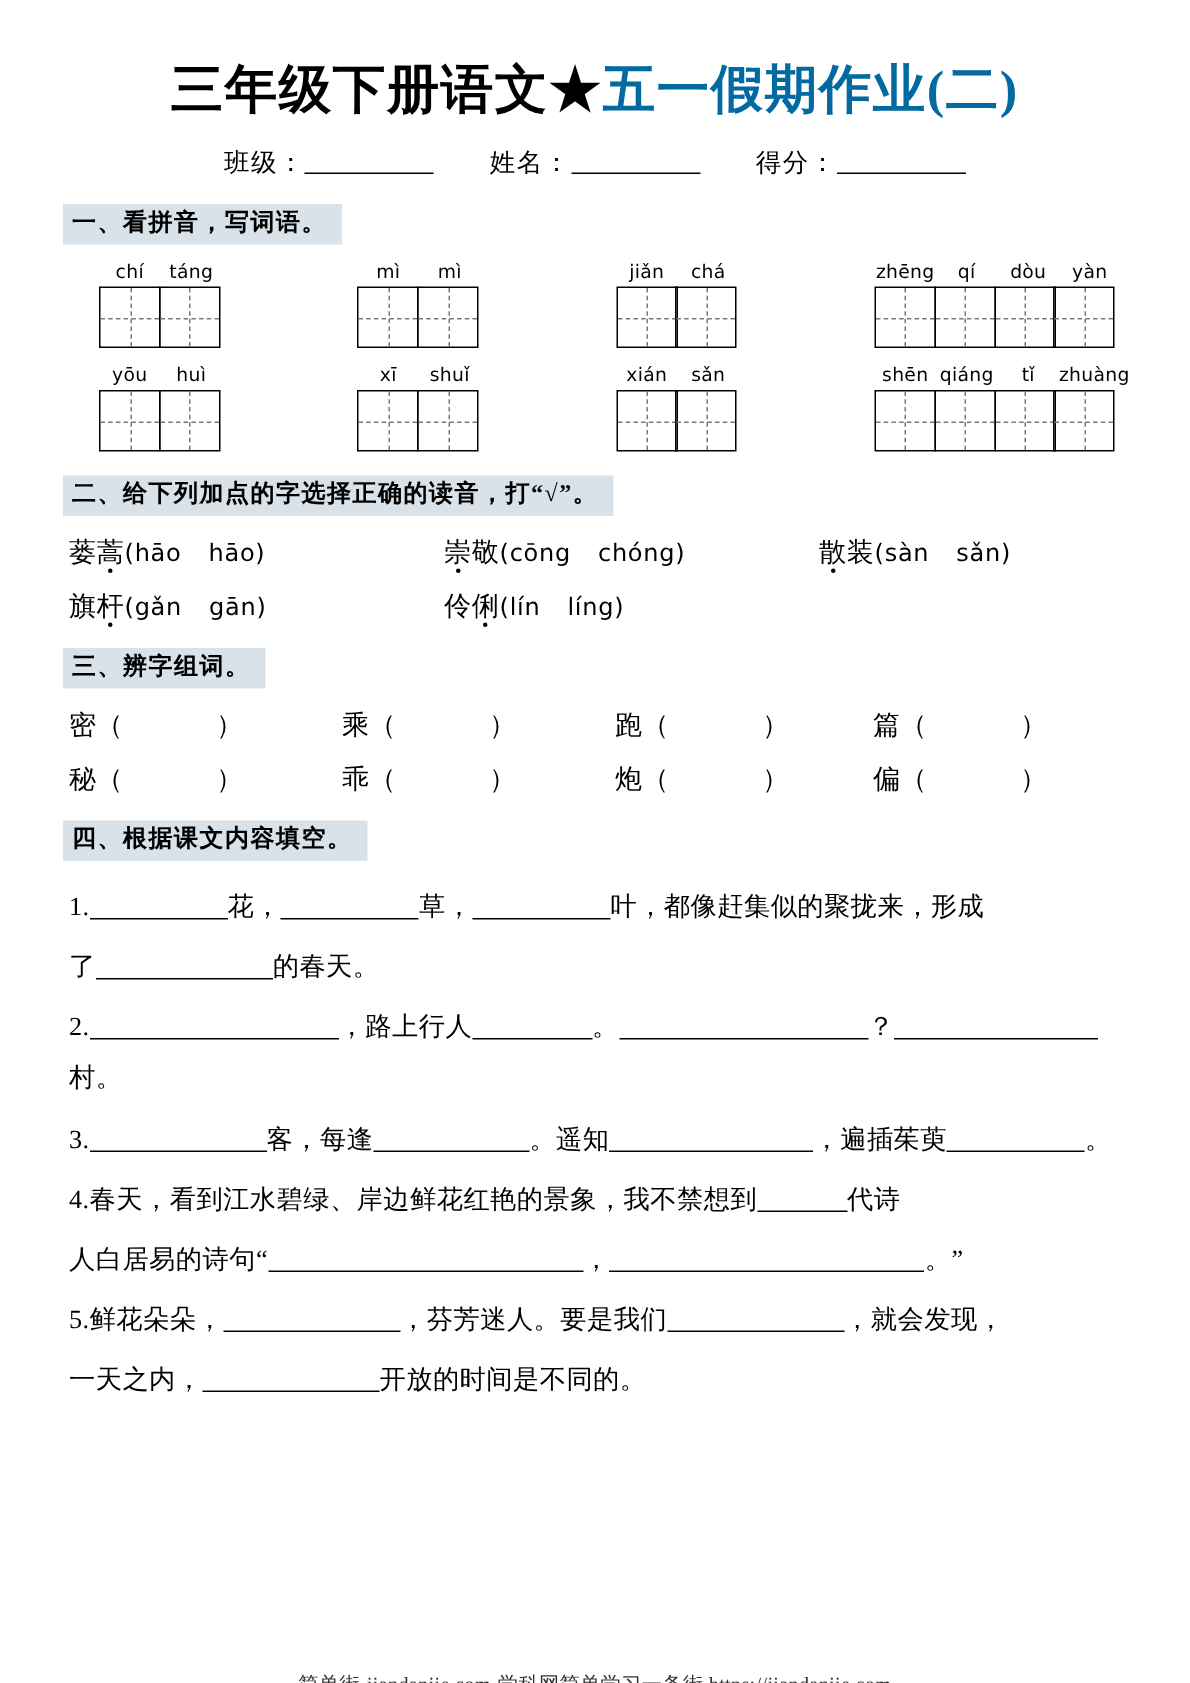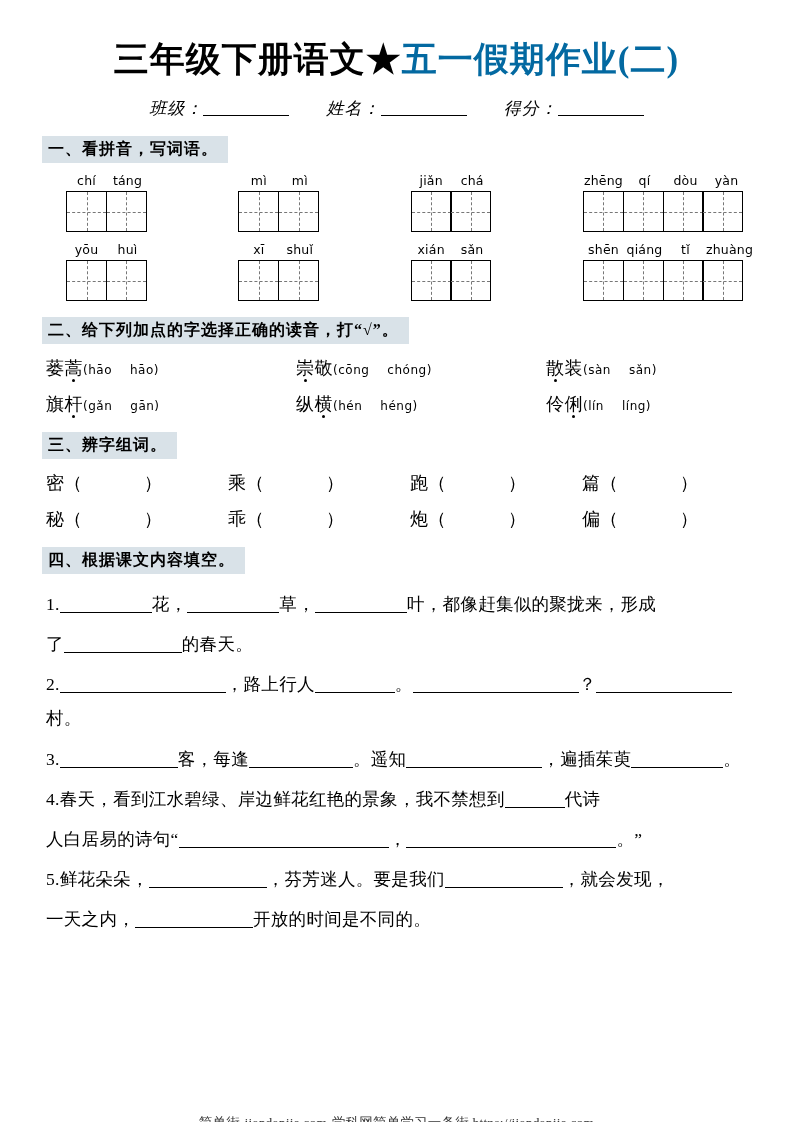--- a/index.html
+++ b/index.html
@@ -43,21 +43,21 @@
     letter-spacing: 1px;
   }
 
   
   .info-line {
     margin-top: 14px;
     text-align: center;
     font-size: 17px;
     letter-spacing: 1px;
   }
-  .info-item { display: inline-block; margin: 0 16px; font-style: italic; }
+  .info-item { display: inline-block; margin: 0 16px; }
   .blank-u {
     display: inline-block;
     width: 86px;
     border-bottom: 1.3px solid #000;
     height: 15px;
     vertical-align: -2px;
   }
 
   
   .sec-head {
@@ -113,21 +113,21 @@
   }
 
   
   .choose-row {
     display: flex;
     margin-top: 12px;
     font-size: 18px;
     padding-left: 4px;
   }
   .choose-cell { font-size: 18px; letter-spacing: 0.5px; }
-  .choose-cell .py { font-family: "DejaVu Sans", sans-serif; font-size: 12px; }
+  .choose-cell .py { font-family: "DejaVu Sans", sans-serif; font-size: 16px; }
   .dotted { position: relative; }
   .dotted::after {
     content: "";
     position: absolute;
     left: 50%;
     margin-left: -1.5px;
     bottom: -4px;
     width: 3px; height: 3px;
     background: #000;
     border-radius: 50%;
@@ -298,23 +298,20 @@
       </div>
       <div class="choose-cell">
         <span class="dotted">散</span><span>装</span><span class="py">(<span>sàn</span><span class="gap"></span><span>sǎn</span>)</span>
       </div>
     </div>
 
     <div class="choose-row">
       <div class="choose-cell" style="width:250px">
         <span>旗</span><span class="dotted">杆</span><span class="py">(<span>gǎn</span><span class="gap"></span><span>gān</span>)</span>
       </div>
-      <div class="choose-cell" style="width:250px">
-        <span>纵</span><span class="dotted">横</span><span class="py">(<span>hén</span><span class="gap"></span><span>héng</span>)</span>
-      </div>
       <div class="choose-cell">
         <span>伶</span><span class="dotted">俐</span><span class="py">(<span>lín</span><span class="gap"></span><span>líng</span>)</span>
       </div>
     </div>
   </div>
 
   <div class="sec-wrap">
     <div class="sec-head">三、辨字组词。</div>
 
     <div class="bz-row">

